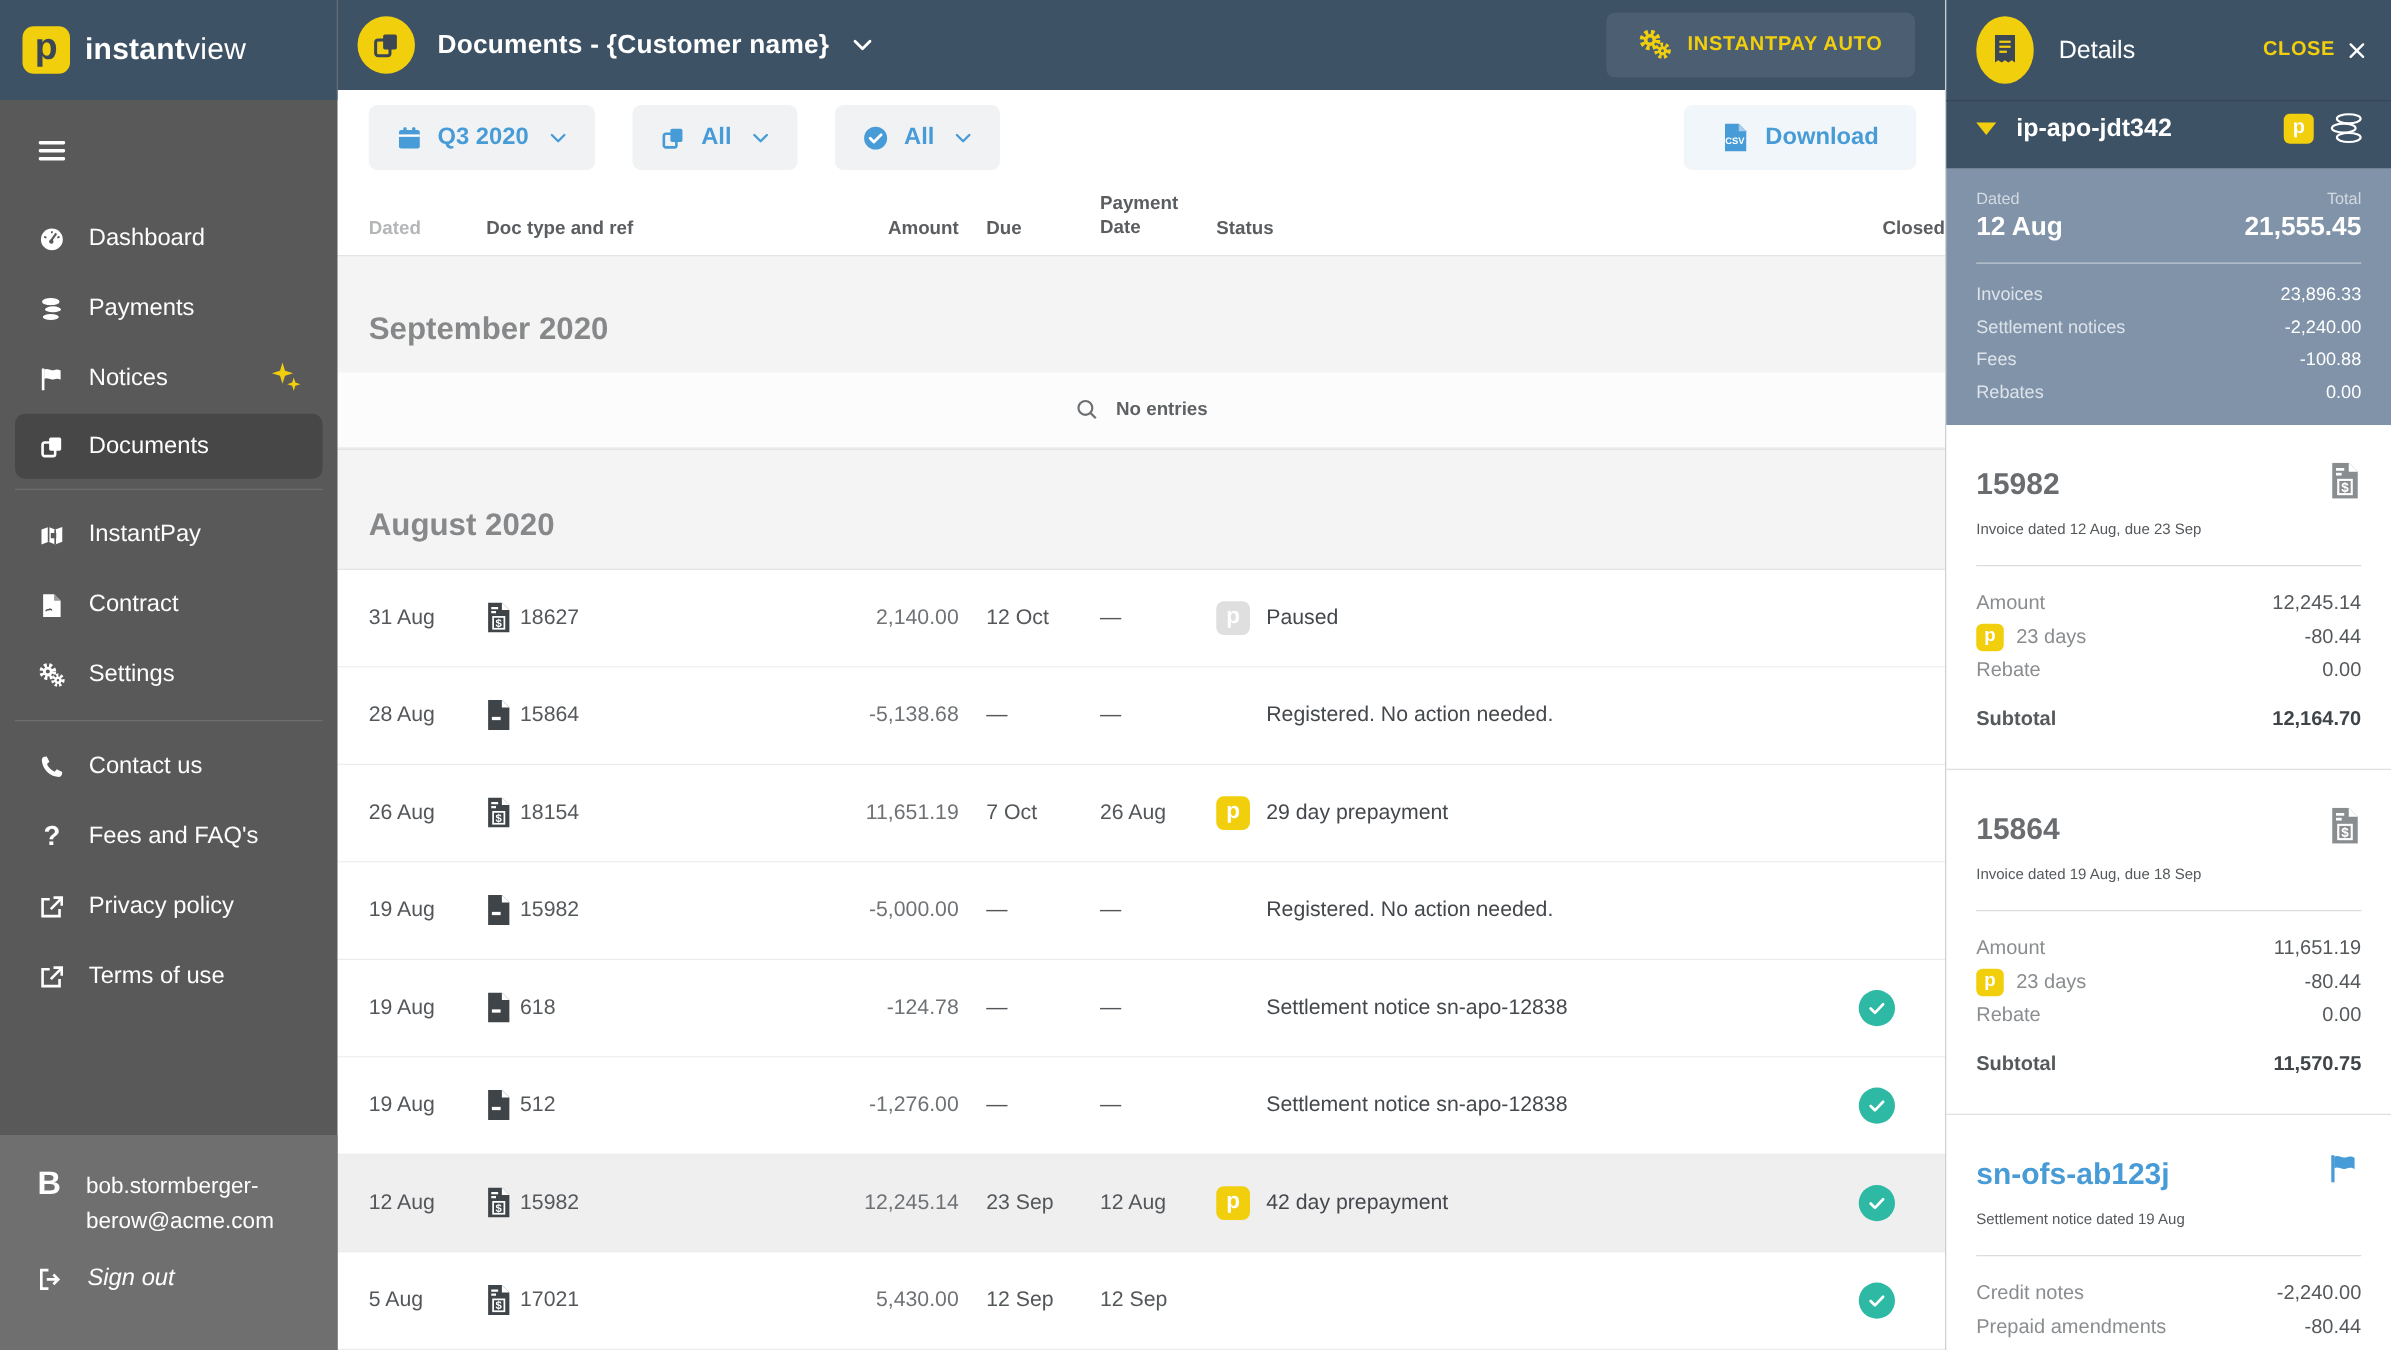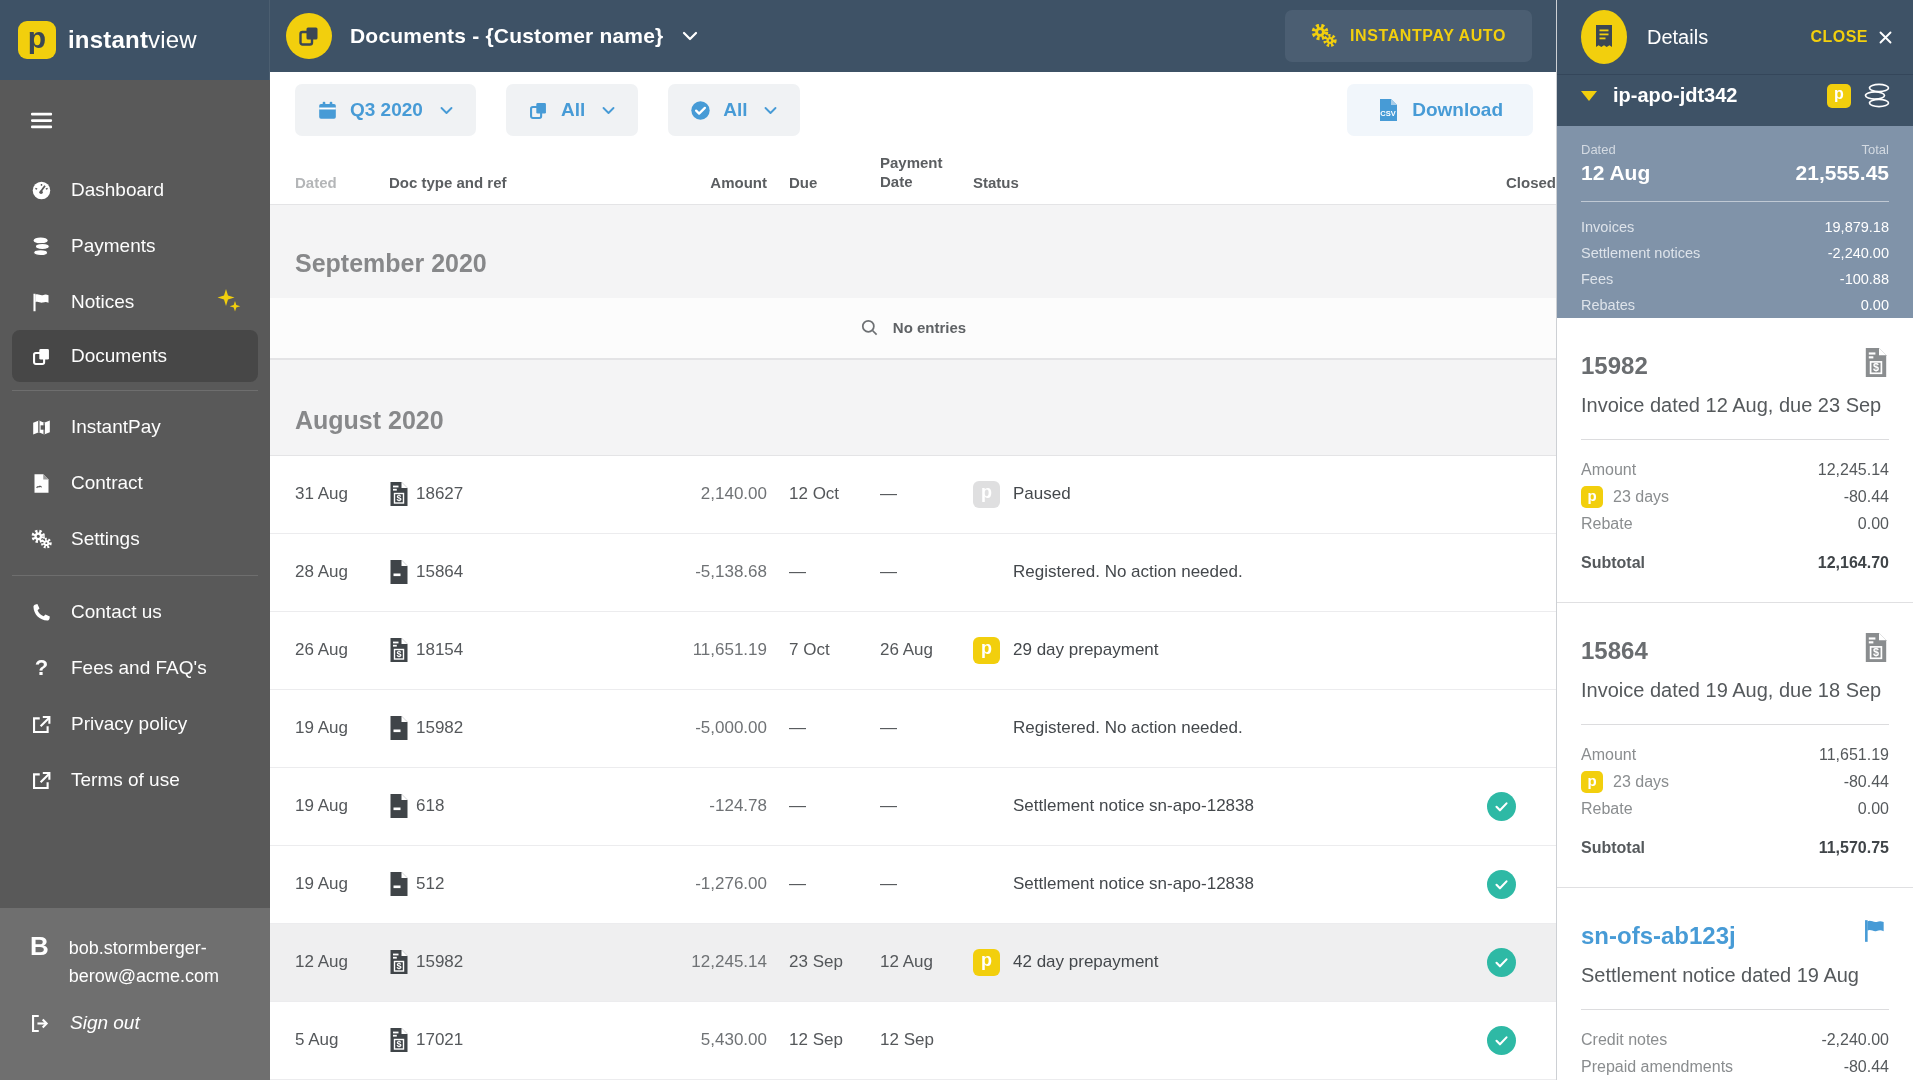--- a/index.html
+++ b/index.html
@@ -91,21 +91,21 @@
   .d-summary { height:205px; background:#8093a9; padding:16px 24px 0 24px; }
   .d-sumtop { display:flex; justify-content:space-between; font-size:13px; color:#d3dae2; }
   .d-sumbig { display:flex; justify-content:space-between; font-size:21px; font-weight:bold; color:#fff; margin-top:4px; }
   .d-sumhr { height:1px; background:rgba(255,255,255,.5); margin:16px 0 12px; }
   .d-line { display:flex; justify-content:space-between; font-size:14.5px; color:#fff; line-height:26px; }
   .d-line .lbl { color:#dde3ea; }
   .card { padding:34px 24px 0 24px; position:relative; }
   .card + .card { border-top:1px solid #e0e0e2; margin-top:26px; }
   .card-ref { font-size:24px; font-weight:bold; color:#6a6d70; }
   .card-ref.link { color:#479bd6; }
-  .card-sub { font-size:20px; color:#55595c; margin-top:14px; }
+  .card-sub { font-size:12px; color:#55595c; margin-top:14px; }
   .card-icon { position:absolute; right:25px; top:30px; width:24px; height:29px; color:#8a8d8f; }
   .card-icon.flag { color:#479bd6; width:26px; height:26px; }
   .card hr { border:none; height:1px; background:#dcdcde; margin:22px 0 16px; }
   .c-row { display:flex; justify-content:space-between; align-items:center; font-size:16px; line-height:27px; color:#55595c; }
   .c-row .lbl { color:#8a8d8f; display:flex; align-items:center; gap:10px; }
   .pbadge.xs { width:22px; height:22px; flex:0 0 22px; font-size:15px; border-radius:5px; }
   .c-row.subtotal { margin-top:12px; font-weight:bold; color:#3f4448; }
   .c-row.subtotal .lbl { color:#55595c; font-weight:bold; }
 </style>
 </head>
@@ -618,21 +618,21 @@
         <span>Dated</span>
         <span>Total</span>
       </div>
       <div class="d-sumbig">
         <span>12 Aug</span>
         <span>21,555.45</span>
       </div>
       <div class="d-sumhr"></div>
       <div class="d-line">
           <span class="lbl">Invoices</span>
-          <span>19,879.18</span>
+          <span>23,896.33</span>
         </div>
       <div class="d-line">
           <span class="lbl">Settlement notices</span>
           <span>-2,240.00</span>
         </div>
       <div class="d-line">
           <span class="lbl">Fees</span>
           <span>-100.88</span>
         </div>
       <div class="d-line">

